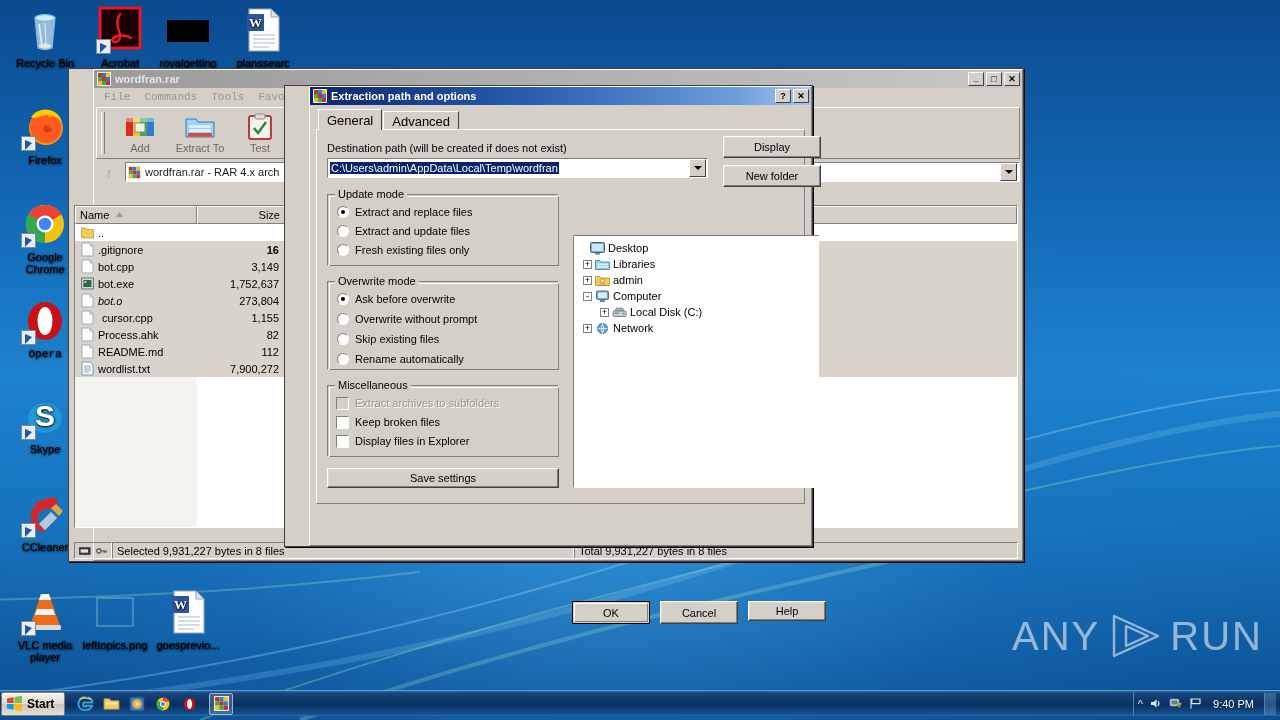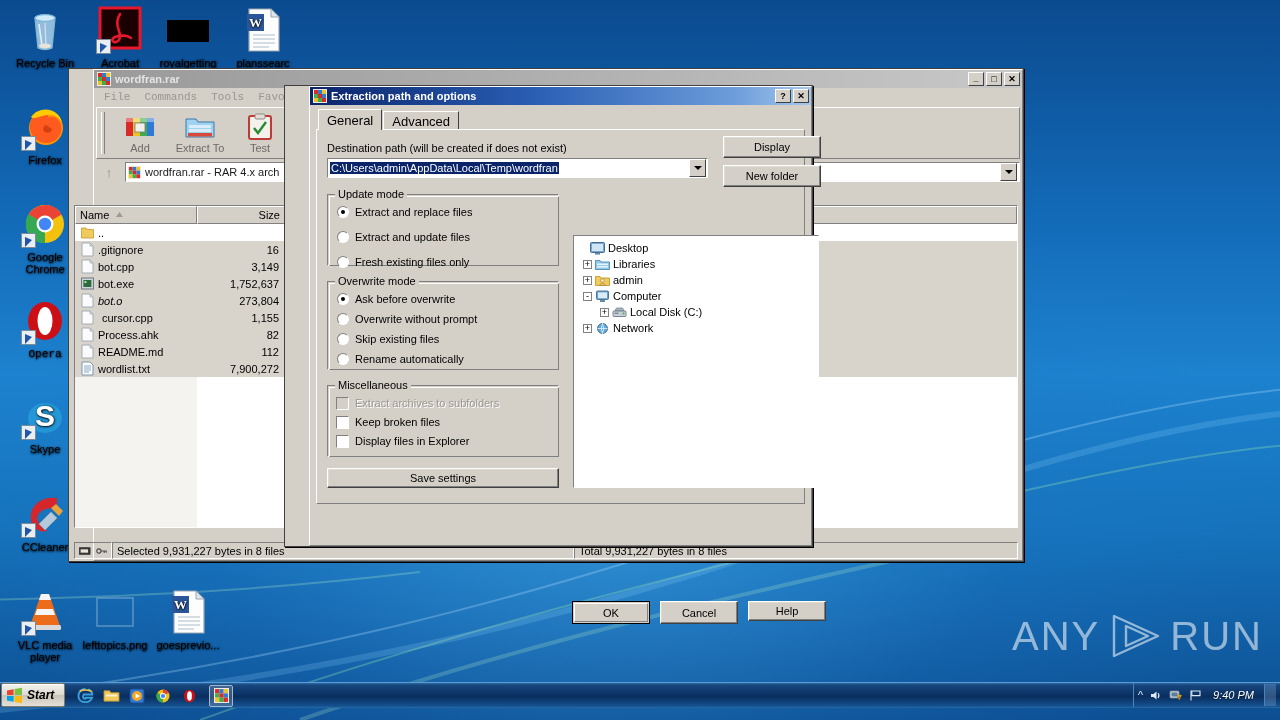--- a/index.html
+++ b/index.html
@@ -39,24 +39,24 @@
   
   #watermark {
     position: absolute; left: 1012px; top: 612px;
     color: rgba(255,255,255,0.55); font-size: 40px; letter-spacing: 2px;
     font-family: "Liberation Sans", sans-serif; font-weight: 300;
     display: flex; align-items: center; gap: 6px;
     user-select: none;
   }
   
   #taskbar {
-    position: absolute; left: 0; bottom: 12px; width: 1280px; height: 26px;
+    position: absolute; left: 0; bottom: 4px; width: 1280px; height: 26px;
     background: linear-gradient(to bottom, #2f6da8 0%, #17477d 8%, #0c3366 45%, #0a2e5e 55%, #14518f 92%, #2a6ba4 100%);
     border-top: 1px solid #5a9bd4;
-    display: flex;  font-style: italic;
+    display: flex; align-items: center;
   }
   #start-btn {
     height: 24px; margin-left: 1px; padding: 0 10px 0 4px;
     display: flex; align-items: center; gap: 4px;
     background: linear-gradient(to bottom, #f3f3ef 0%, #dedad1 48%, #c9c4b8 52%, #e3e0d8 100%);
     border: 1px solid #7d7a70; border-radius: 2px;
     color: #000; font-weight: bold; font-size: 12px;
     font-family: "Liberation Sans", sans-serif;
     box-shadow: inset 0 1px 0 #fff;
   }
@@ -556,21 +556,21 @@
           </div>
 
           <div class="fl-row sel">
             <div class="fl-name" style="width:122px;">
               <svg class="fileicon" viewBox="0 0 13 15">
                 <path d="M1 1 L9 1 L12 4 L12 14 L1 14 Z" fill="#fbfbfb" stroke="#9aa6b2" stroke-width="0.9"></path>
                 <path d="M9 1 L9 4 L12 4 Z" fill="#dde5ed" stroke="#9aa6b2" stroke-width="0.7"></path>
               </svg>
               <span>.gitignore</span>
             </div>
-            <div class="fl-size" style="width:88px;">16</div>
+            <div class="fl-size" style="width:88px;font-weight:bold;">16</div>
           </div>
 
           <div class="fl-row sel">
             <div class="fl-name" style="width:122px;">
               <svg class="fileicon" viewBox="0 0 13 15">
                 <path d="M1 1 L9 1 L12 4 L12 14 L1 14 Z" fill="#fbfbfb" stroke="#9aa6b2" stroke-width="0.9"></path>
                 <path d="M9 1 L9 4 L12 4 Z" fill="#dde5ed" stroke="#9aa6b2" stroke-width="0.7"></path>
               </svg>
               <span>bot.cpp</span>
             </div>
@@ -708,21 +708,21 @@
               <div class="arrow-dn"></div>
             </div>
           </div>
 
           <div class="btn" style="position:absolute;left:406px;top:6px;width:98px;height:22px;">Display</div>
           <div class="btn" style="position:absolute;left:406px;top:35px;width:98px;height:22px;">New folder</div>
 
           <div class="groupbox" style="left:10px;top:58px;width:232px;height:78px;">
             <div class="gb-frame"></div>
             <div class="gb-title">Update mode</div>
-            <div style="position:absolute;left:10px;top:16px;display:flex;flex-direction:column;gap:9px;">
+            <div style="position:absolute;left:10px;top:16px;display:flex;flex-direction:column;gap:3px;">
               <label class="opt">
                 <span class="radio on"></span>
                 <span>Extract and replace files</span>
               </label>
               <label class="opt">
                 <span class="radio"></span>
                 <span>Extract and update files</span>
               </label>
               <label class="opt">
                 <span class="radio"></span>

